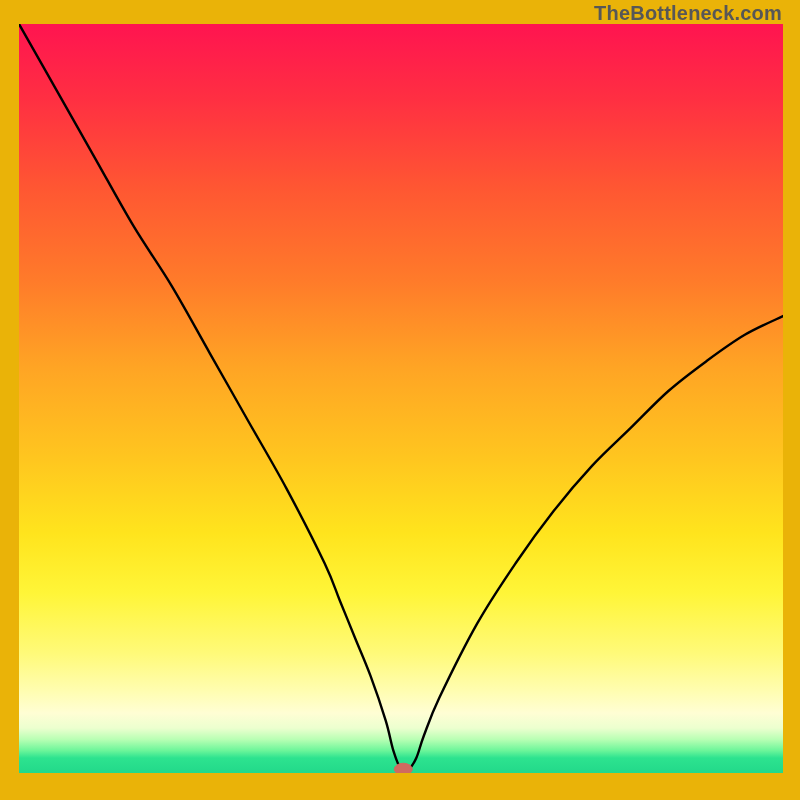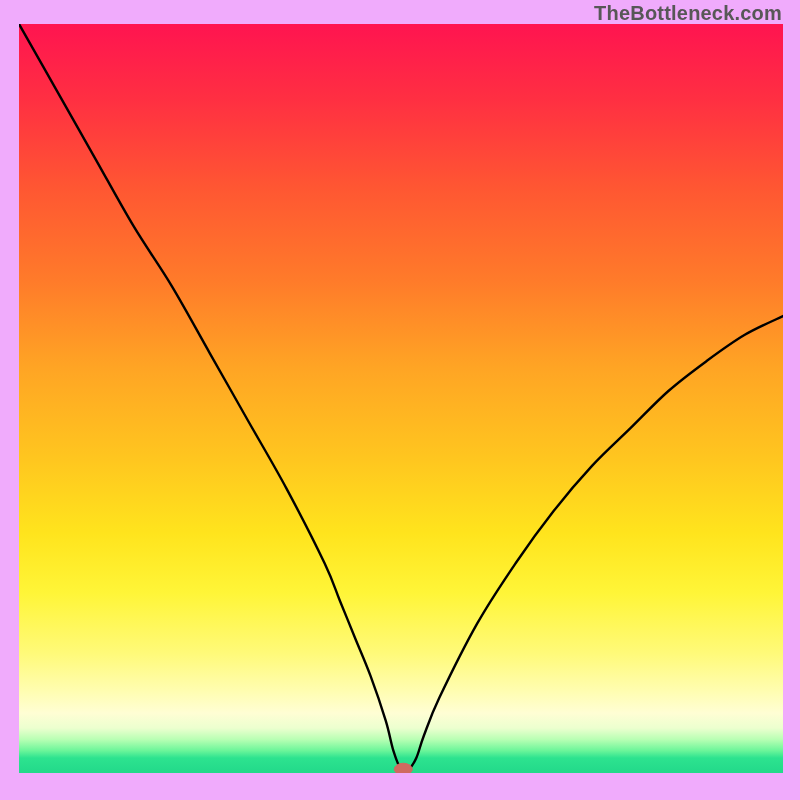--- a/index.html
+++ b/index.html
@@ -6,21 +6,21 @@
     margin: 0;
     padding: 0;
     width: 800px;
     height: 800px;
     overflow: hidden;
     font-family: Arial, Helvetica, sans-serif;
   }
   .frame {
     width: 800px;
     height: 800px;
-    background: #f0abfc;
+    background: #eab308;
     position: relative;
   }
   .watermark {
     position: absolute;
     top: 2px;
     right: 18px;
     color: #575757;
     font-size: 20px;
     font-weight: 600;
     letter-spacing: 0.2px;

